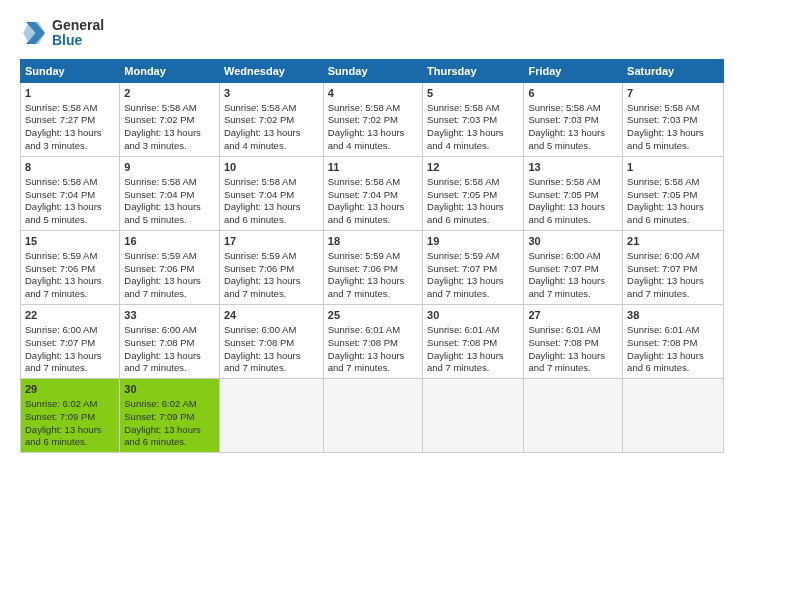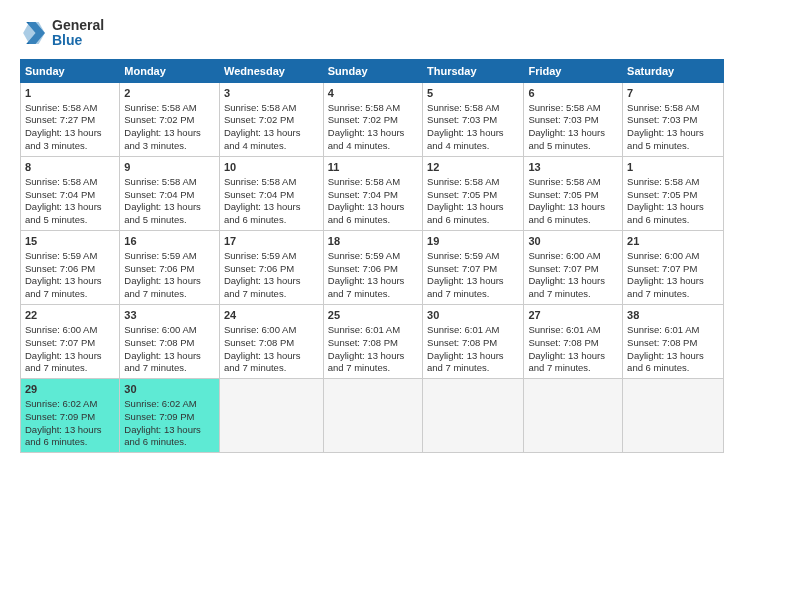--- a/index.html
+++ b/index.html
@@ -77,21 +77,21 @@
       border: 1px solid #ccc;
       vertical-align: top;
       padding: 3px 4px;
       width: 113px;
       height: 72px;
       background: #fff;
       color: #333;
       line-height: 1.35;
     }
     .calendar-table tbody tr:last-child td {
-      background: #5eead4;
+      background: #84cc16;
     }
     .day-num {
       font-size: 11px;
       font-weight: bold;
       display: block;
       margin-bottom: 1px;
     }
     .day-cell-empty {
       background: #f5f5f5 !important;
     }

